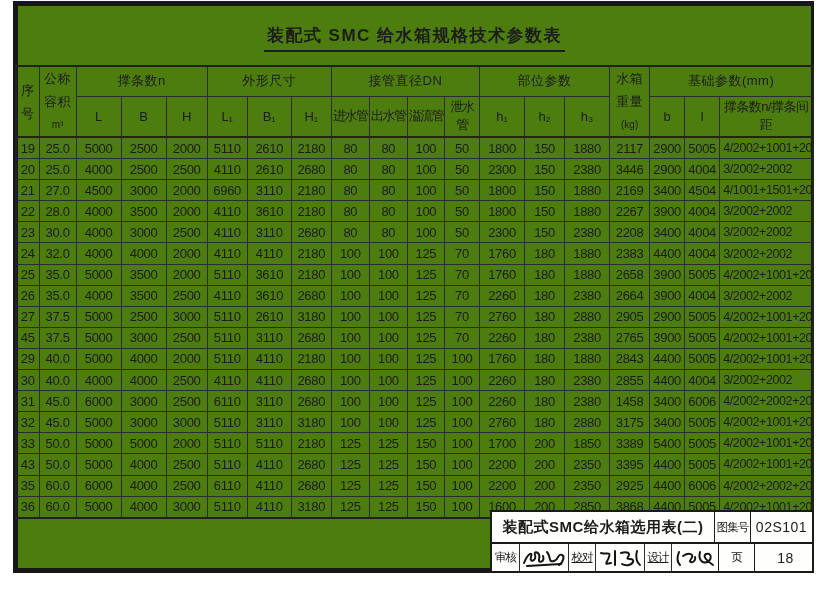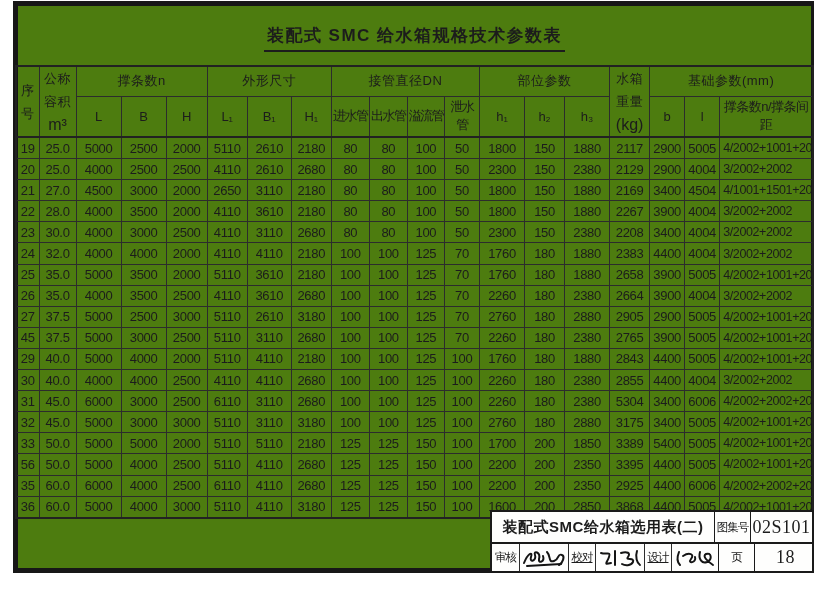--- a/index.html
+++ b/index.html
@@ -29,38 +29,38 @@
   table.spec th,table.spec td{
     border:1px solid #2c2c2c;text-align:center;vertical-align:middle;
     padding:0;font-weight:normal;overflow:hidden;white-space:normal;
   }
   table.spec thead{border-bottom:2px solid #222;}
   tr.grp th{height:26px;font-size:13px;letter-spacing:0.5px;}
   tr.sub th{height:34px;font-size:13px;}
   th.vspan{font-size:13px;line-height:23px;}
   th.pipe{font-size:12px;letter-spacing:-1.5px;}
   th.brace{font-size:12.5px;letter-spacing:-0.5px;margin-left:33px;}
-  .unit{display:block;font-size:16px;letter-spacing:0;}
+  .unit{display:block;font-size:10px;letter-spacing:0;}
   table.spec tbody td{
     height:20.1px;font-size:13px;letter-spacing:-0.3px;white-space:nowrap;
   }
   table.spec tbody td.al{
     text-align:left;padding-left:3px;font-size:12.5px;letter-spacing:-0.4px;
   }
   
   .tblock{
     position:absolute;right:-3px;bottom:-5px;width:324px;box-sizing:border-box;
     border:2px solid #1a1a1a;background:#fefefd;
   }
   .tb-row1{display:grid;grid-template-columns:1fr 36px 62px;height:30px;border-bottom:2px solid #1a1a1a;}
   .tb-row2{display:grid;grid-template-columns:27px 49px 27px 49px 27px 47px 36px 62px;height:27px;}
   .tb-cell{display:flex;align-items:center;justify-content:center;box-sizing:border-box;overflow:hidden;}
   .tb-main{font-size:15px;font-weight:bold;letter-spacing:0.5px;white-space:nowrap;}
   .tb-lbl{font-size:11.5px;letter-spacing:-1px;white-space:nowrap;}
-  .tb-val{font-size:18px;letter-spacing:0.5px;font-family:Liberation Serif, serif;}
+  .tb-val{font-size:14px;letter-spacing:0.5px;}
   .bl{border-left:1.5px solid #1a1a1a;}
   .blt{border-left:1px solid #2c2c2c;text-decoration:underline;}
   .sig svg{display:block;}
 </style>
 </head>
 <body>
 
 <div class="sheet">
 
   <div class="doc-title-wrap">
@@ -156,32 +156,32 @@
           <td>4110</td>
           <td>2610</td>
           <td>2680</td>
           <td>80</td>
           <td>80</td>
           <td>100</td>
           <td>50</td>
           <td>2300</td>
           <td>150</td>
           <td>2380</td>
-          <td>2129</td>
+          <td>3446</td>
           <td>2900</td>
           <td>4004</td>
           <td class="al">3/2002+2002</td>
         </tr>
         <tr>
           <td>21</td>
           <td>27.0</td>
           <td>4500</td>
           <td>3000</td>
           <td>2000</td>
-          <td>2650</td>
+          <td>6960</td>
           <td>3110</td>
           <td>2180</td>
           <td>80</td>
           <td>80</td>
           <td>100</td>
           <td>50</td>
           <td>1800</td>
           <td>150</td>
           <td>1880</td>
           <td>2169</td>
@@ -387,21 +387,21 @@
           <td>6110</td>
           <td>3110</td>
           <td>2680</td>
           <td>100</td>
           <td>100</td>
           <td>125</td>
           <td>100</td>
           <td>2260</td>
           <td>180</td>
           <td>2380</td>
-          <td>5304</td>
+          <td>1458</td>
           <td>3400</td>
           <td>6006</td>
           <td class="al">4/2002+2002+2002</td>
         </tr>
         <tr>
           <td>32</td>
           <td>45.0</td>
           <td>5000</td>
           <td>3000</td>
           <td>3000</td>
@@ -435,21 +435,21 @@
           <td>100</td>
           <td>1700</td>
           <td>200</td>
           <td>1850</td>
           <td>3389</td>
           <td>5400</td>
           <td>5005</td>
           <td class="al">4/2002+1001+2002</td>
         </tr>
         <tr>
-          <td>56</td>
+          <td>43</td>
           <td>50.0</td>
           <td>5000</td>
           <td>4000</td>
           <td>2500</td>
           <td>5110</td>
           <td>4110</td>
           <td>2680</td>
           <td>125</td>
           <td>125</td>
           <td>150</td>

